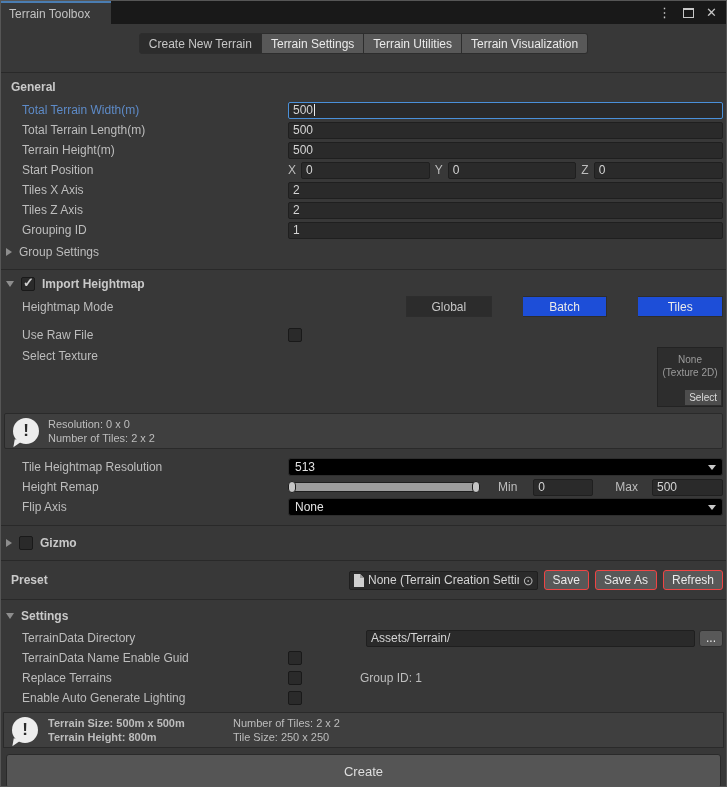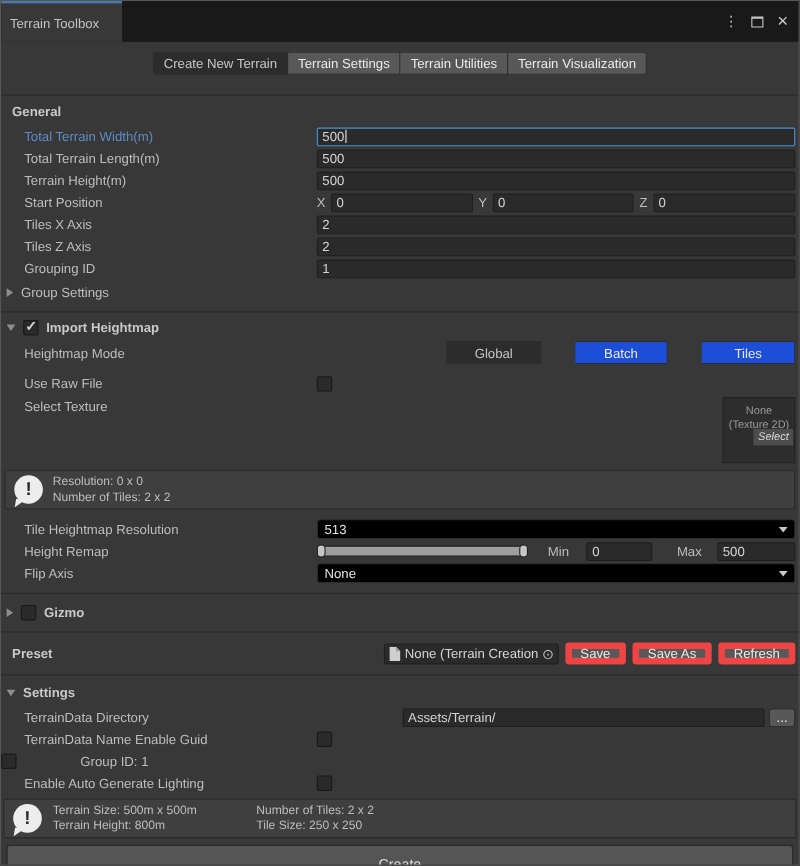--- a/index.html
+++ b/index.html
@@ -2,21 +2,21 @@
 <html><head>
 <meta charset="utf-8">
 <style>
   * { box-sizing: border-box; margin: 0; padding: 0; }
   body { background:#4a4a4a; font-family:"Liberation Sans", sans-serif; }
   .window {
     width:727px; height:787px; background:#383838; color:#bdbdbd;
     font-size:12px; border:1px solid #565656; overflow:hidden; position:relative;
   }
   
-  .titlebar { height:37px; background:#191919; display:flex; justify-content:space-between; align-items:stretch; }
+  .titlebar { height:23px; background:#191919; display:flex; justify-content:space-between; align-items:stretch; }
   .doc-tab { width:110px; background:#383838; border-top:2px solid #4a7db2; display:flex; align-items:center; padding-left:8px; color:#c2c2c2; }
   .window-controls { display:flex; align-items:center; gap:12px; padding-right:9px; color:#c8c8c8; }
   .kebab { font-size:13px; letter-spacing:0; cursor:default; }
   .maxbox { width:11px; height:10px; border:1px solid #c8c8c8; border-top-width:2px; display:inline-block; }
   .closex { font-size:13px; }
   
   .toolbar { padding:9px 0 5px 0; display:flex; justify-content:center; }
   .tab-group { display:flex; }
   .tab-btn { height:21px; padding:0 9px; background:#585858; color:#eaeaea; display:flex; align-items:center; border:1px solid #2d2d2d; border-left-width:0; cursor:default; }
   .tab-btn:first-child { border-left-width:1px; border-radius:3px 0 0 3px; }
@@ -43,21 +43,21 @@
   .checkbox .checkmark { position:absolute; top:-3px; left:1px; color:#d0d0d0; font-size:13px; font-weight:bold; }
   
   .row-label-wide { width:405px; flex:none; padding-left:21px; }
   .mode-group { display:flex; flex:1; height:21px;gap:31px; }
   .mode-btn { flex:1; background:#1d4ed8; color:#eaeaea; display:flex; align-items:center; justify-content:center; border:1px solid #2d2d2d; border-left-width:0; cursor:default; }
   .mode-btn:first-child { border-left-width:1px; }
   .mode-btn.selected { background:#2c2c2c; color:#c6c6c6; }
   
   .texture-row { display:flex; align-items:flex-start; height:62px; margin:2px 3px 0 0; }
   .texture-box { margin-left:auto; width:66px; height:60px; background:#2d2d2d; border:1px solid #232323; position:relative; text-align:center; font-size:10px; color:#9b9b9b; padding-top:5px; line-height:13px; }
-  .texture-select { position:absolute; right:1px; bottom:15px; background:#4d4d4d; color:#dcdcdc; font-size:10px; padding:1px 4px; cursor:default;font-style:italic; }
+  .texture-select { position:absolute; right:1px; bottom:1px; background:#4d4d4d; color:#dcdcdc; font-size:10px; padding:1px 4px; cursor:default; }
   
   .help-box { margin:4px 3px; background:#3f3f3f; border:1px solid #2a2a2a; border-radius:2px; display:flex; align-items:center; padding:3px 8px; gap:9px; min-height:36px; }
   .help-icon { flex:none; width:26px; height:26px; background:#ededed; border-radius:50%; position:relative; display:flex; align-items:center; justify-content:center; color:#2b2b2b; font-weight:bold; font-size:17px; }
   .help-icon::after { content:""; position:absolute; left:1px; bottom:-4px; width:0; height:0; border-top:8px solid #ededed; border-right:8px solid transparent; transform:rotate(10deg); }
   .help-text { font-size:11px; line-height:14px; color:#bdbdbd; }
   
   .dropdown { flex:1; height:18px; background:#000000; border:1px solid #2e2e2e; border-radius:3px; display:flex; align-items:center; padding:0 6px; color:#e3e3e3; cursor:default; }
   .dd-arrow { margin-left:auto; width:0; height:0; border-left:4px solid transparent; border-right:4px solid transparent; border-top:5px solid #c8c8c8; }
   
   .slider-track { width:192px; height:12px; position:relative; flex:none; }
@@ -66,27 +66,27 @@
   .slider-handle.left { left:0; } .slider-handle.right { right:0; }
   .hr-label { flex:none; margin-left:18px; color:#bdbdbd; }
   .hr-field { flex:none; width:60px; margin-left:16px; }
   .hr-field-last { flex:1; margin-left:14px; }
   
   .preset-row { display:flex; align-items:center; height:20px; margin:9px 3px 9px 0; }
   .preset-label { flex:none; width:348px; padding-left:10px; font-weight:bold; color:#c9c9c9; }
   .object-field { flex:1; height:19px; background:#2a2a2a; border:1px solid #1f1f1f; border-radius:2px; display:flex; align-items:center; gap:4px; padding:0 3px 0 4px; color:#d4d4d4; overflow:hidden; white-space:nowrap; }
   .obj-text { overflow:hidden; white-space:nowrap; }
   .obj-picker { margin-left:auto; flex:none; color:#b8b8b8; font-size:13px; line-height:13px; cursor:default; }
-  .btn { flex:none; height:20px; background:#585858; border:6px solid #ef4444; border-radius:3px; color:#eaeaea; display:flex; align-items:center; padding:0 8px; margin-left:6px; cursor:default; }
+  .btn { flex:none; height:20px; background:#585858; border:1px solid #ef4444; border-radius:3px; color:#eaeaea; display:flex; align-items:center; padding:0 8px; margin-left:6px; cursor:default; }
   .browse-btn { flex:none; width:24px; height:17px; margin-left:4px; background:#585858; border:1px solid #2e2e2e; border-radius:3px; color:#eaeaea; display:flex; align-items:center; justify-content:center; cursor:default; }
   .opt-extra { margin-left:58px; color:#bdbdbd; }
   
   .summary-box { margin:4px 2px; background:#3f3f3f; border:1px solid #2a2a2a; display:flex; align-items:center; padding:3px 8px; gap:10px; min-height:36px; }
   .summary-cols { display:flex; }
-  .sum-col1 { width:185px; }
+  .sum-col1 { width:185px;font-weight:bold; }
   .create-btn { margin:6px 5px; height:34px; background:#555555; border:1px solid #2a2a2a; border-radius:3px; color:#dfdfdf; display:flex; align-items:center; justify-content:center; font-size:13px; cursor:default; }
   .page-icon { flex:none; }
 </style>
 </head>
 <body>
 
 <div class="window">
 
   <div class="titlebar">
     <div class="doc-tab">
@@ -261,20 +261,21 @@
   <div class="row" style="margin-top:4px;">
     <span class="row-label" style="width:365px;">TerrainData Directory</span>
     <span class="field">Assets/Terrain/</span>
     <span class="browse-btn">...</span>
   </div>
   <div class="row">
     <span class="row-label">TerrainData Name Enable Guid</span>
     <span class="checkbox"></span>
   </div>
   <div class="row">
+    <span class="row-label">Replace Terrains</span>
     <span class="checkbox"></span>
     <span class="opt-extra">Group ID: 1</span>
   </div>
   <div class="row">
     <span class="row-label">Enable Auto Generate Lighting</span>
     <span class="checkbox"></span>
   </div>
 
   <div class="summary-box">
     <span class="help-icon">!</span>

